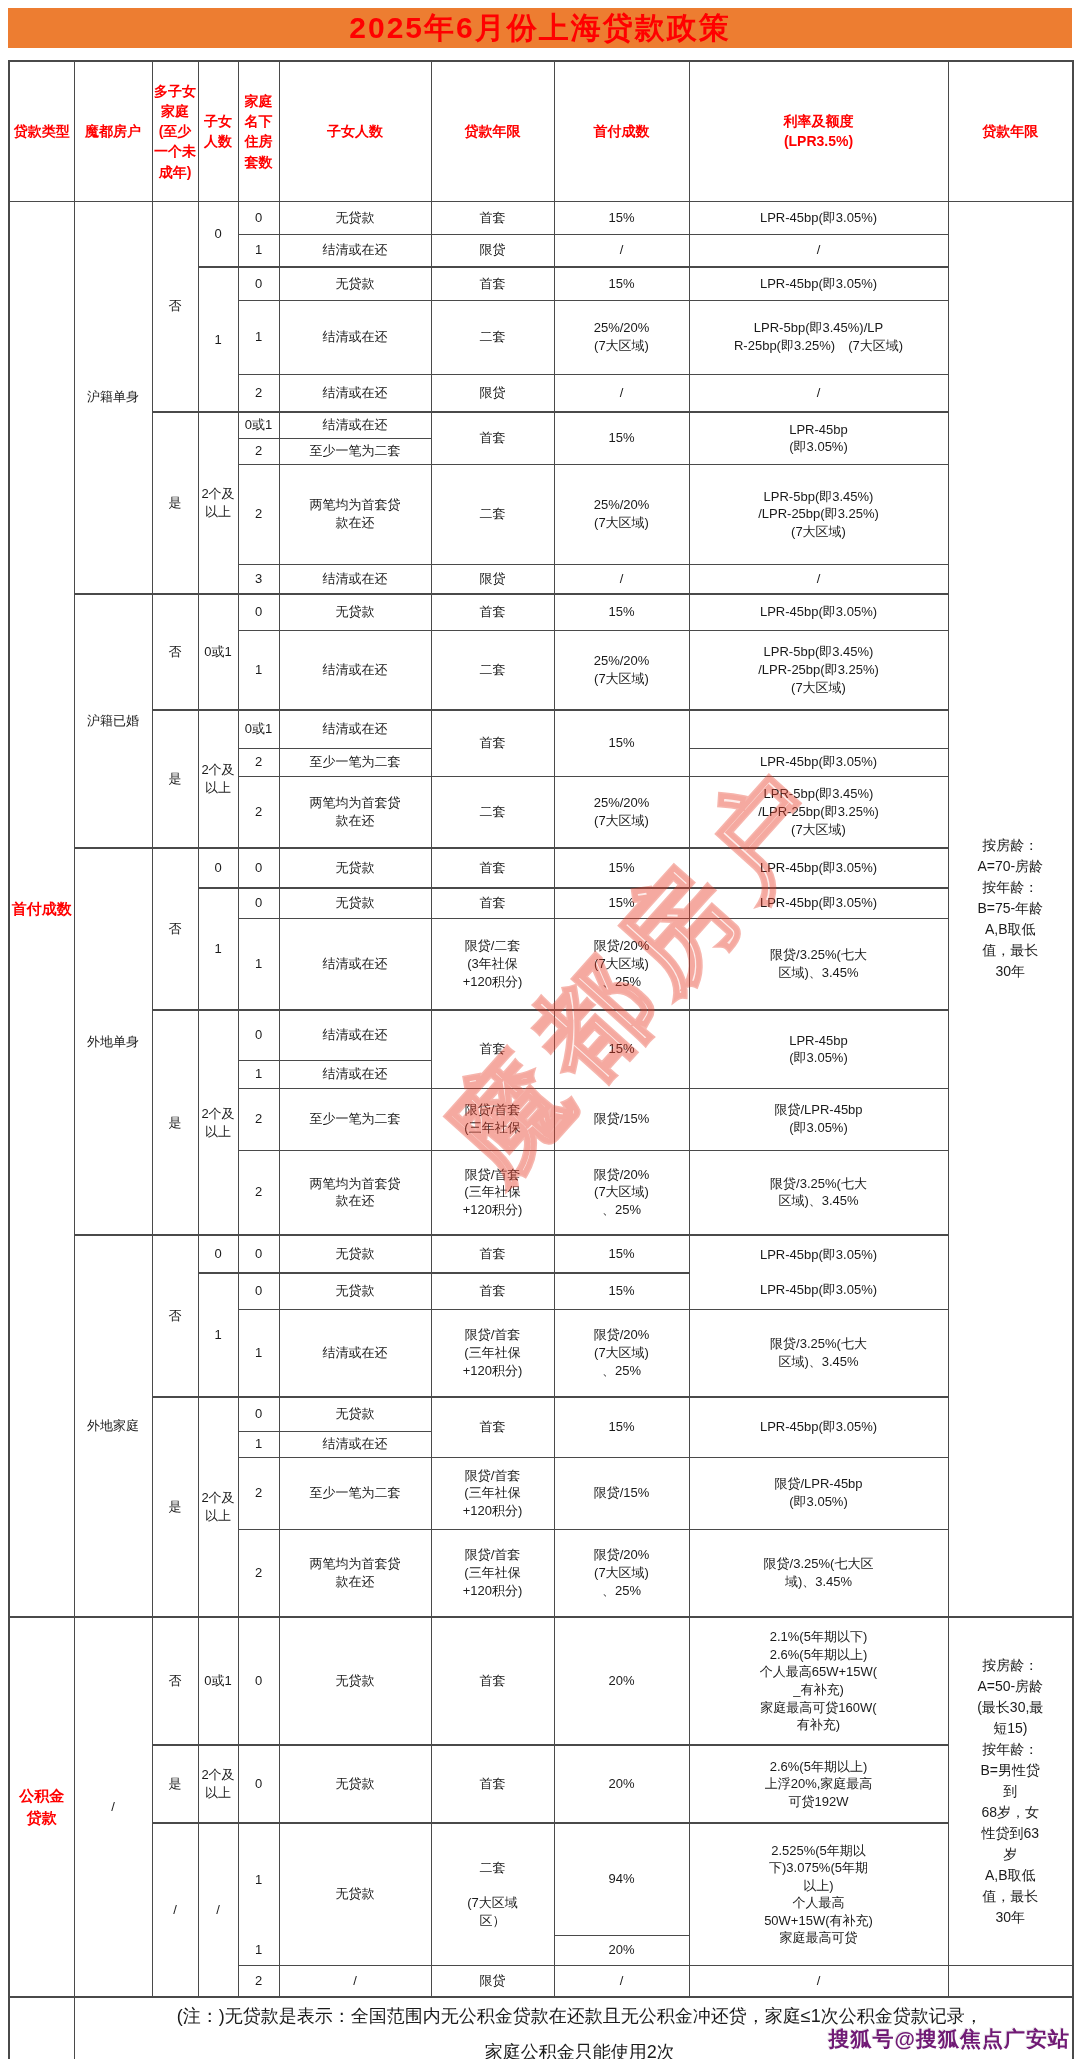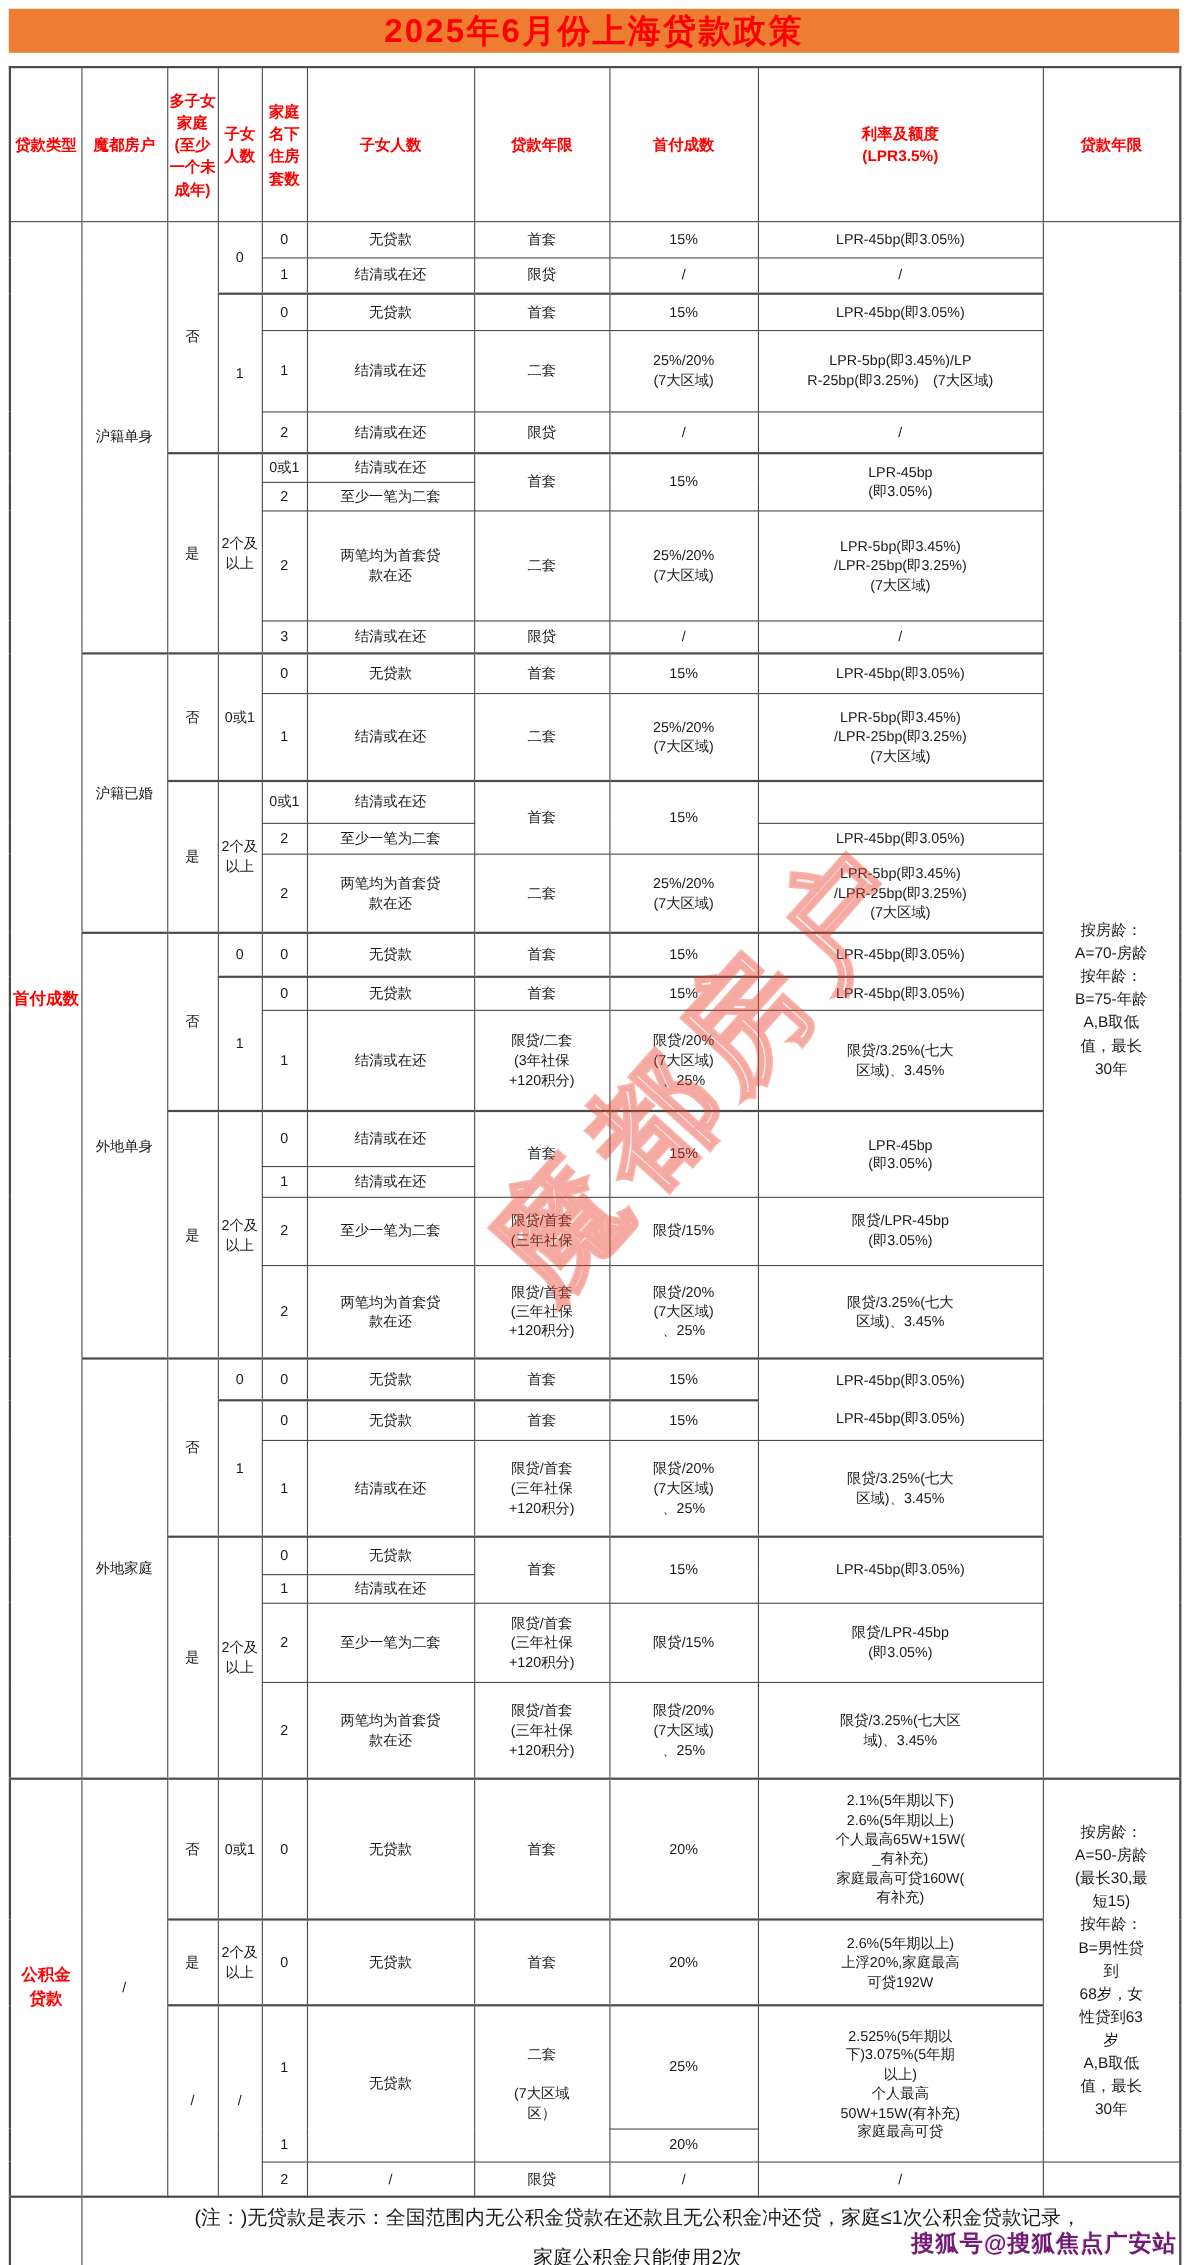--- a/index.html
+++ b/index.html
@@ -364,21 +364,21 @@
         </tr>
         <tr class="thick" style="height: 112px;">
           <td rowspan="3">/</td>
           <td rowspan="3">/</td>
           <td class="bh">1</td>
           <td rowspan="2">无贷款</td>
           <td rowspan="2">二套
 
 (7大区域
 区）</td>
-          <td>25%</td>
+          <td>94%</td>
           <td rowspan="2">2.525%(5年期以
 下)3.075%(5年期
 以上)
 个人最高
 50W+15W(有补充)
 家庭最高可贷</td>
         </tr>
         <tr style="height: 30px;">
           <td>1</td>
           <td>20%</td>

